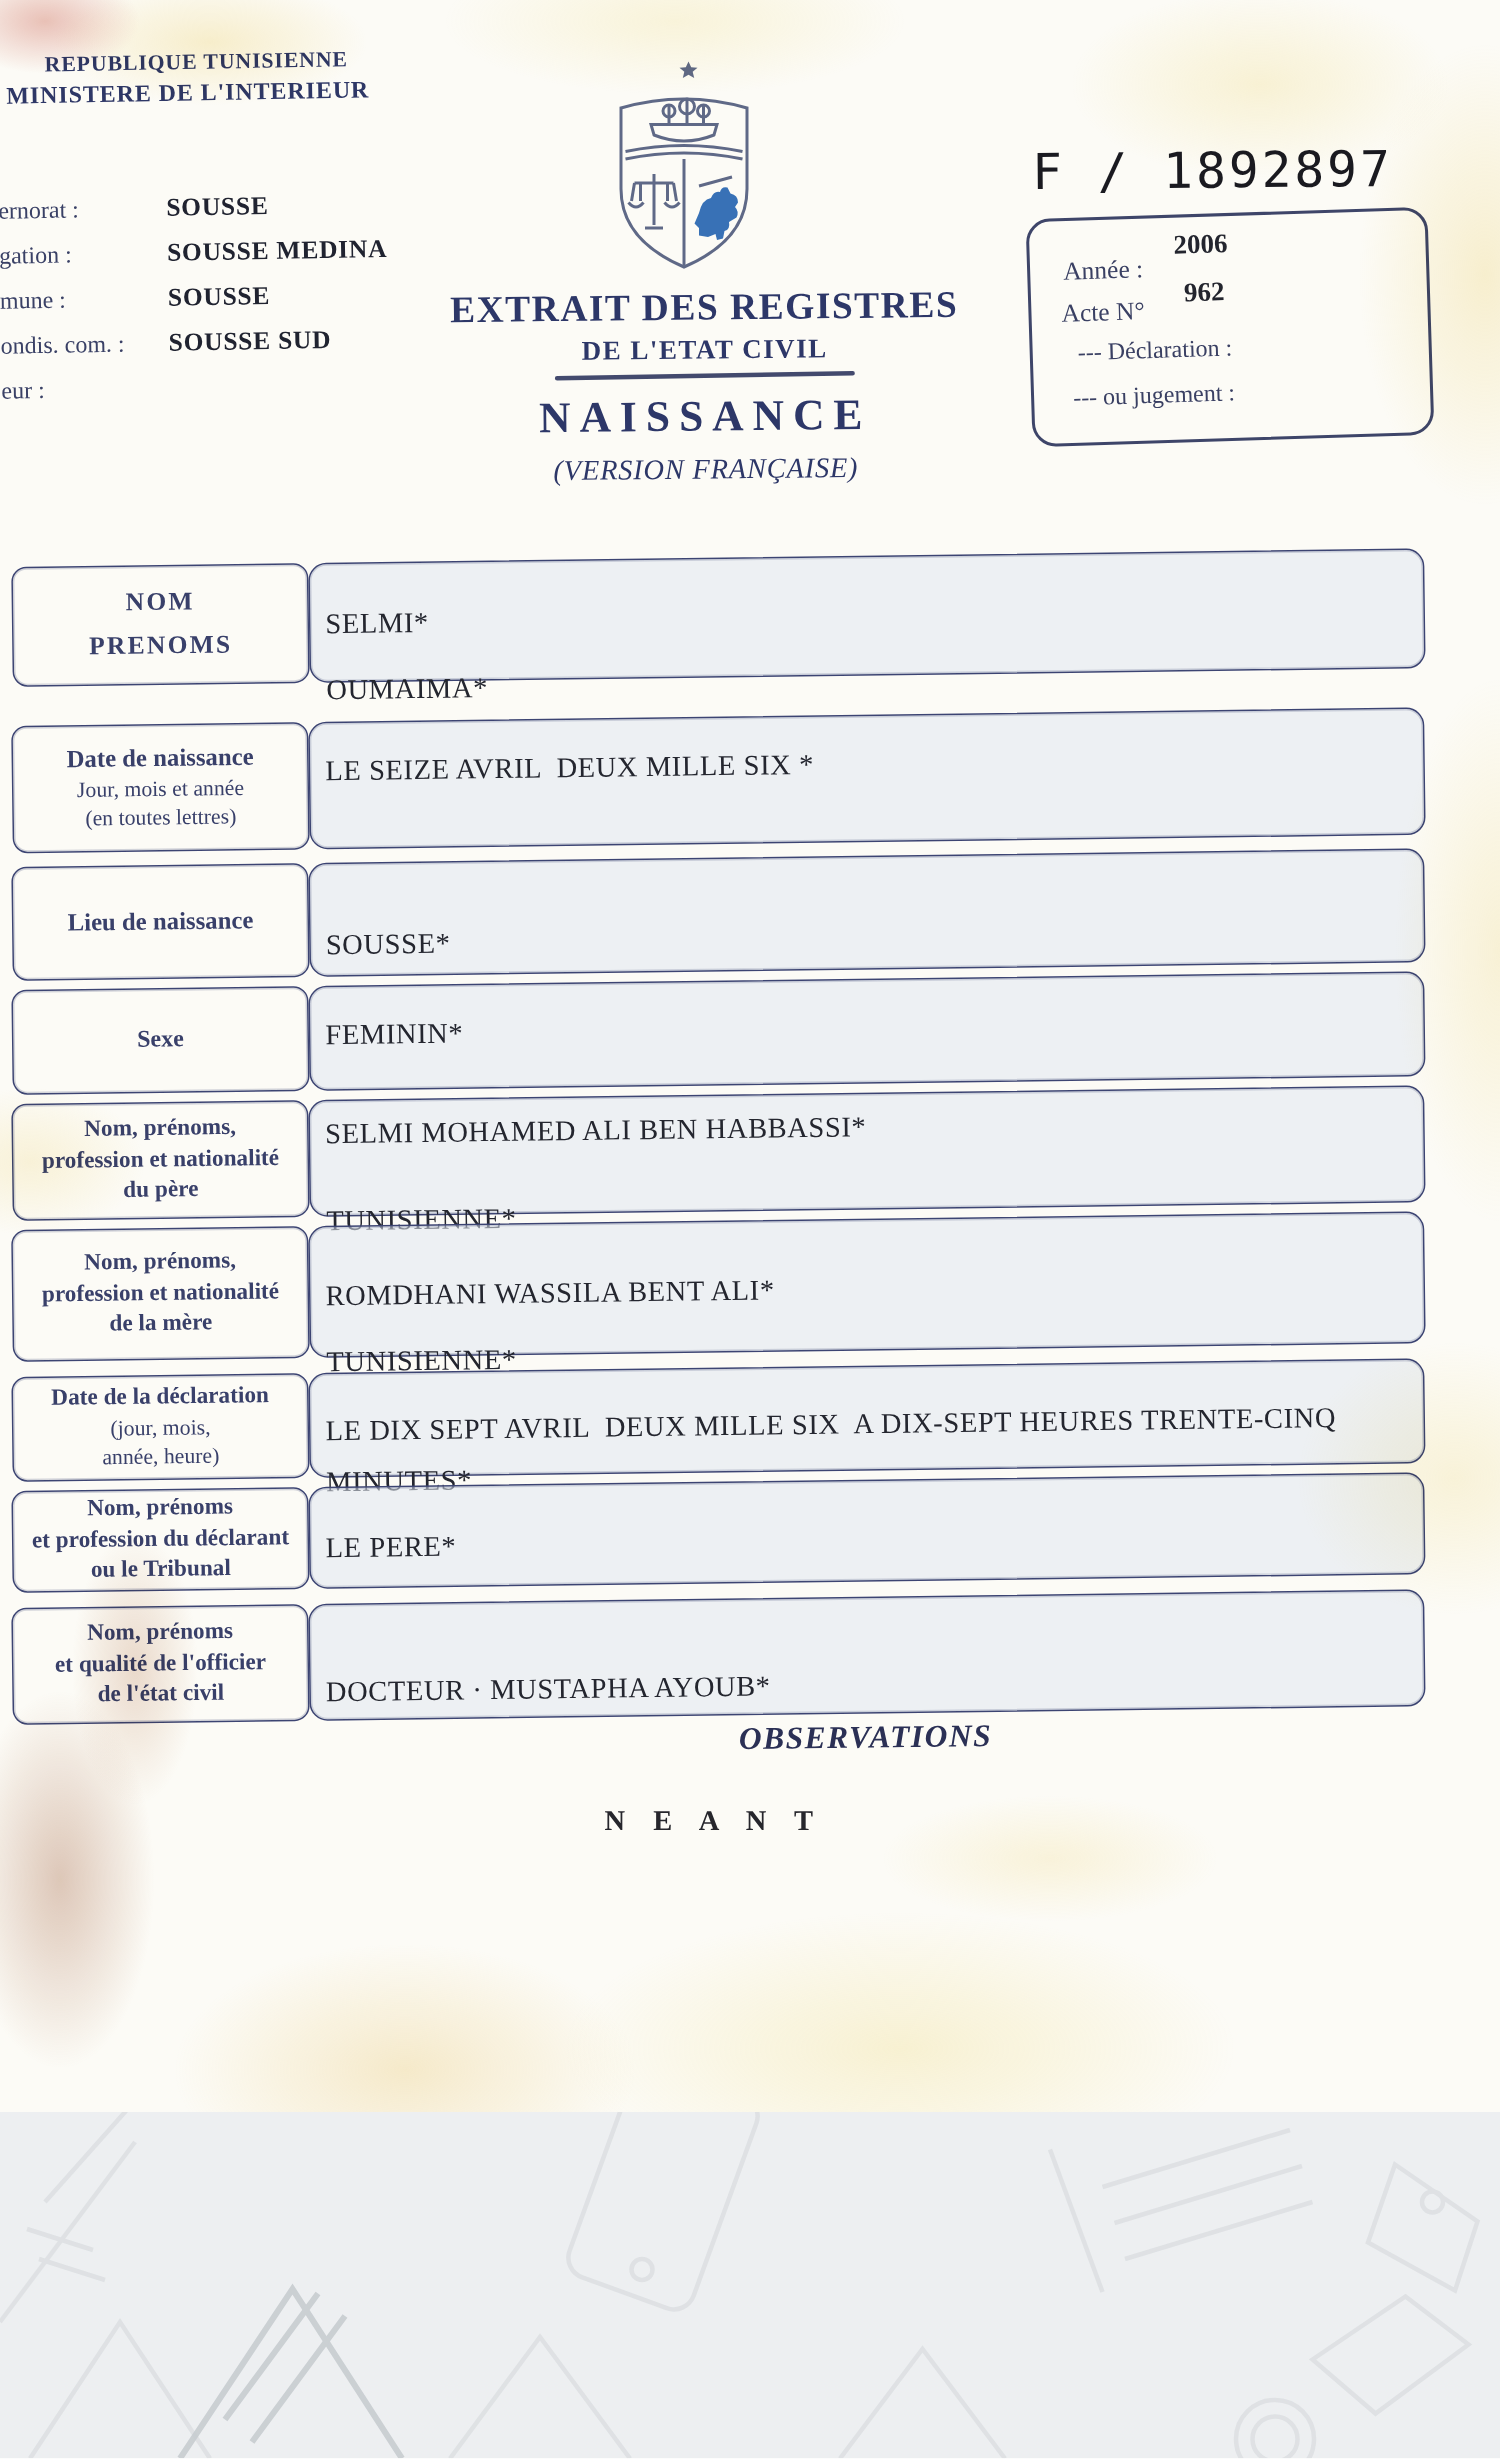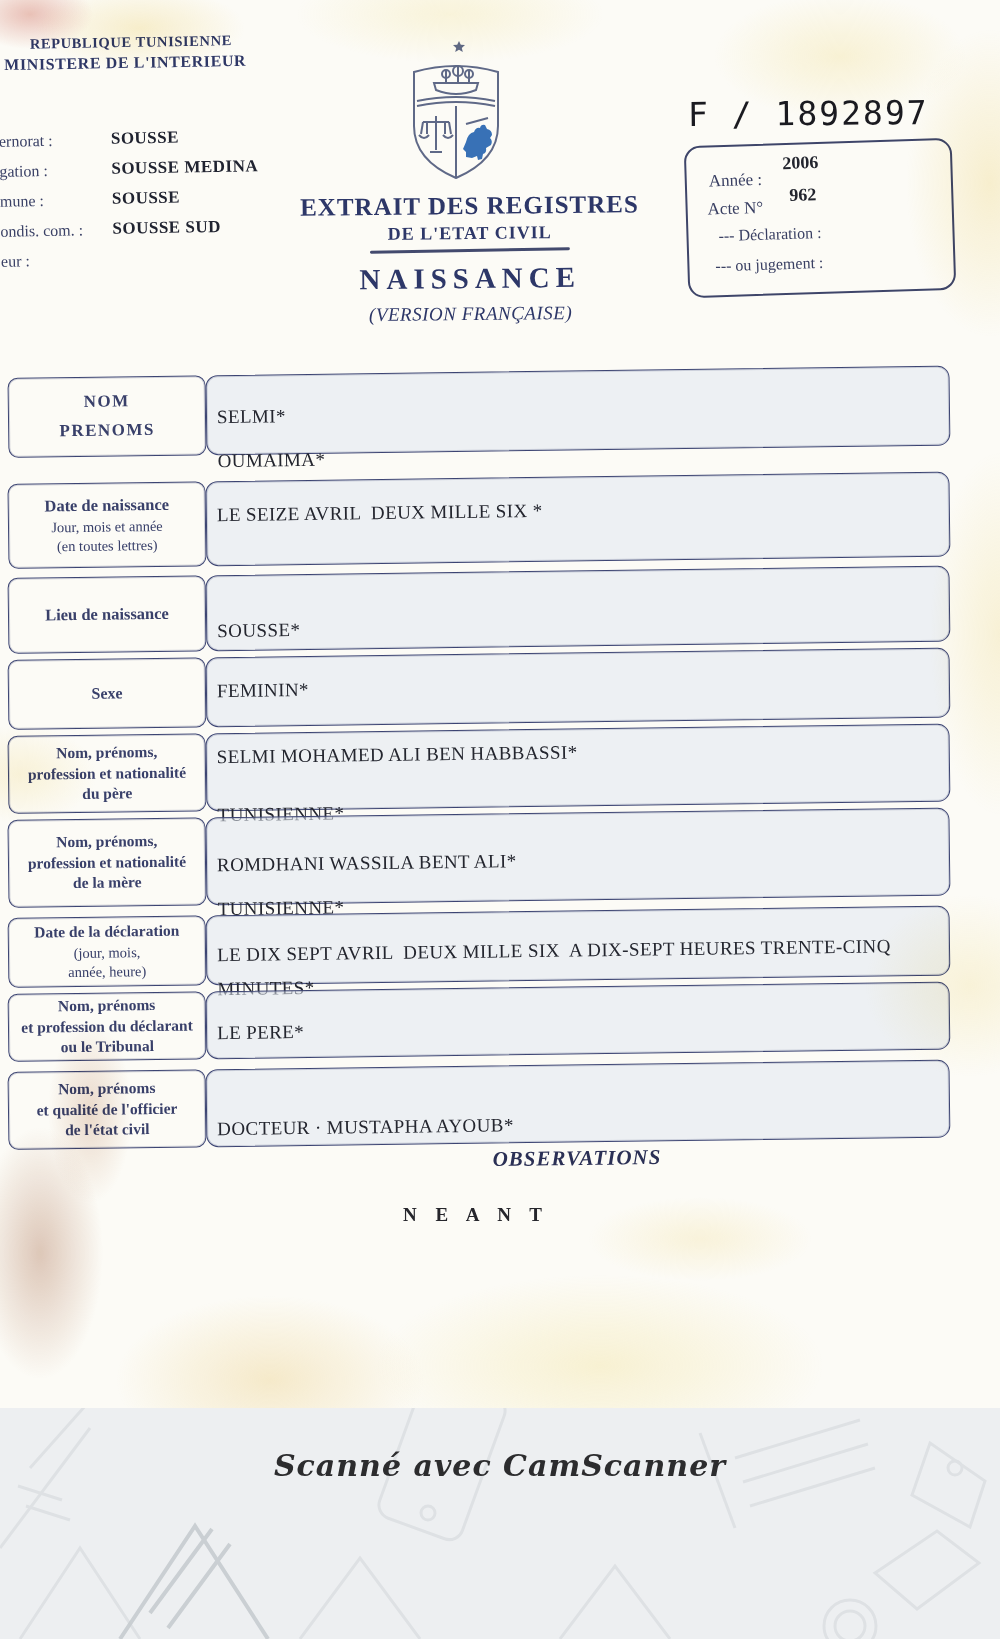--- a/index.html
+++ b/index.html
@@ -278,15 +278,14 @@
         <circle cx="955" cy="60" r="7"></circle>
         <path d="M875 165 l62 -42 42 32 -62 46 z"></path>
         <circle cx="850" cy="218" r="26"></circle>
         <circle cx="850" cy="218" r="15"></circle>
       </g>
       <g fill="none" stroke="#c7ccd0" stroke-width="4" opacity="0.9">
         <path d="M120 231 L195 118 L268 231"></path>
         <path d="M150 205 l62 -84 M168 220 l62 -84"></path>
       </g>
     </svg>
-    <div class="scan-text">Scanné avec CamScanner</div>
   </div>
 </div>
 
 </body></html>

